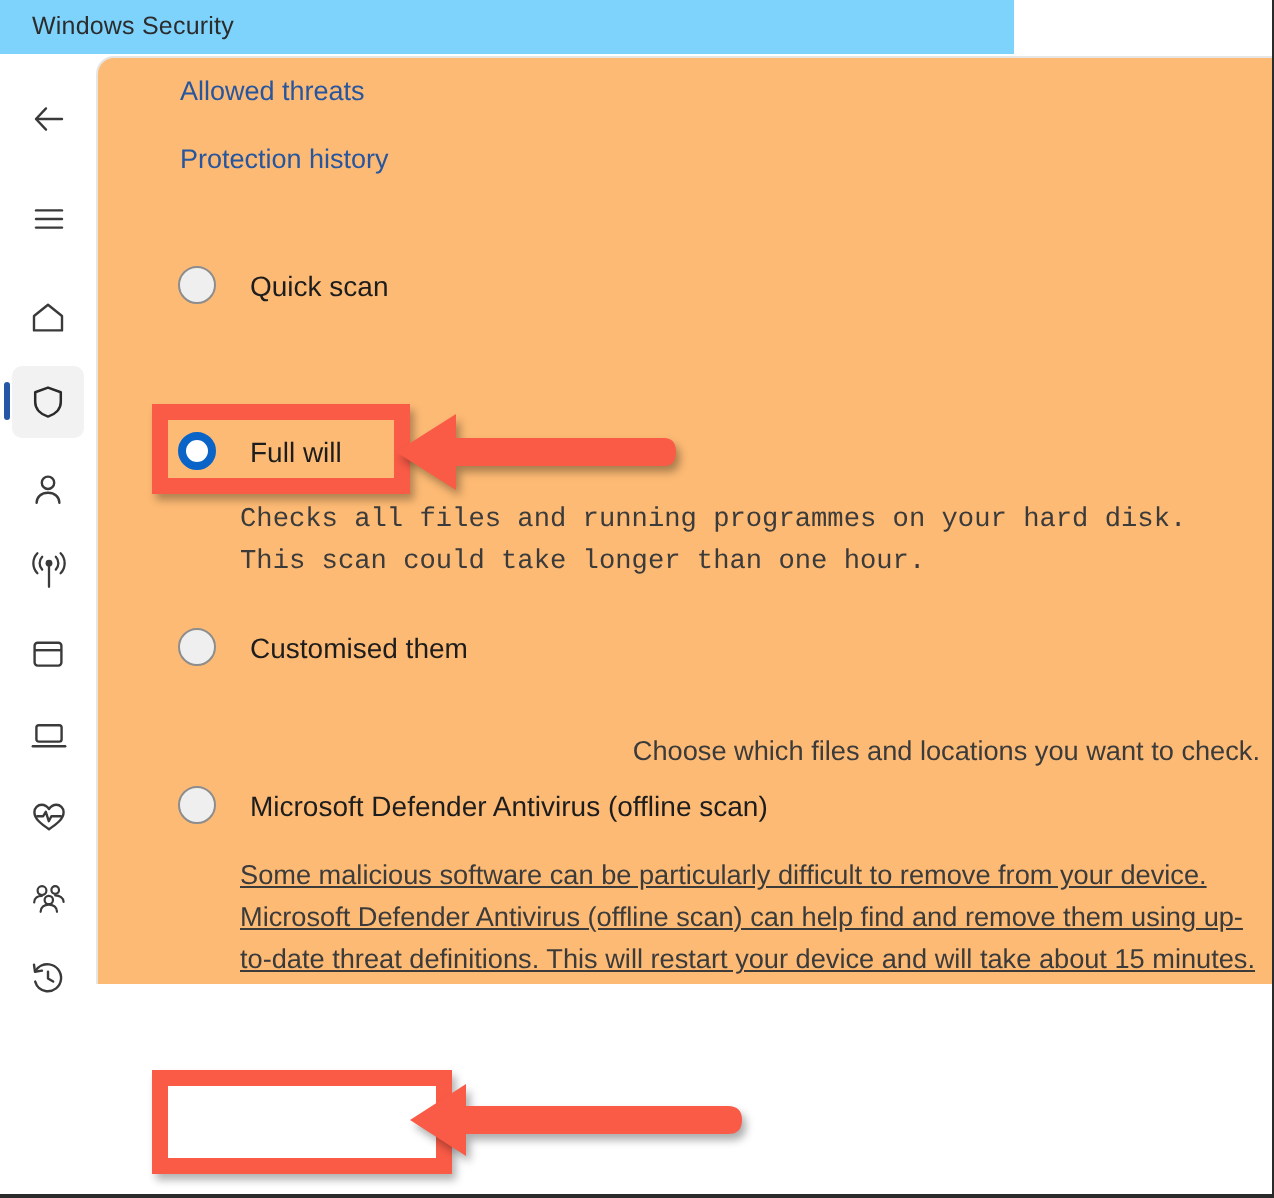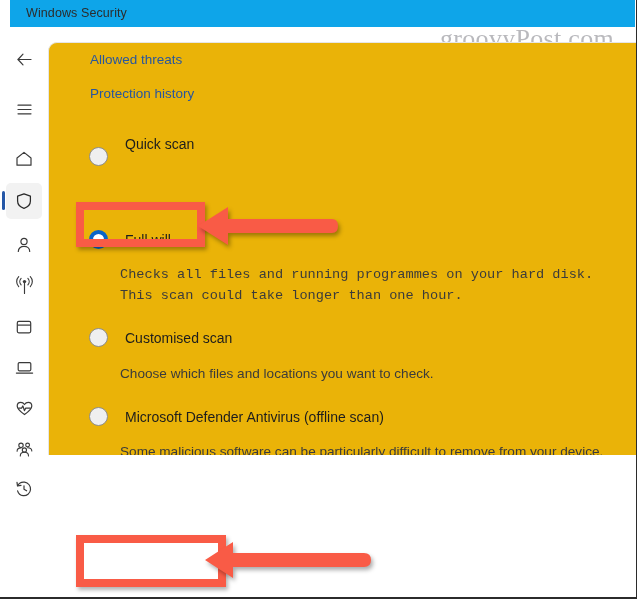--- a/index.html
+++ b/index.html
@@ -18,24 +18,24 @@
     background: #ffffff;
     overflow: hidden;
     border-right: 1px solid #2b2b2b;
     border-bottom: 2px solid #2b2b2b;
     box-sizing: border-box;
   }
 
   
   #titlebar {
     position: absolute;
-    left: 10px; top: 0;
-    width: 625px;
+    left: 0; top: 0;
+    width: 507px;
     height: 27px;
-    background: #0ea5e9;
+    background: #7dd3fc;
   }
   #titlebar .title {
     position: absolute;
     left: 16px; top: 6px;
     font-size: 12.5px;
     color: #2c2c2c;
     letter-spacing: 0.1px;
     white-space: nowrap;
   }
 
@@ -85,28 +85,27 @@
     border-radius: 2px;
     background: #2557a7;
   }
 
   
   #panel {
     position: absolute;
     left: 48px;
     top: 28px;
     width: 589px;
-    height: 413px;
-    background: #eab308;
+    height: 464px;
+    background: #fdba74;
     border-left: 1px solid #e6e6e6;
     border-top: 1px solid #e6e6e6;
     border-top-left-radius: 9px;
     box-sizing: border-box;
     overflow: hidden;
-    margin-top: 14px;
   }
 
   .link {
     position: absolute;
     left: 41px;
     font-size: 13.5px;
     color: #28569e;
     white-space: nowrap;
     cursor: pointer;
   }
@@ -299,29 +298,29 @@
       </span>
     </div>
   </div>
 
   <div id="panel">
 
     <div class="link l1">Allowed threats</div>
     <div class="link l2">Protection history</div>
 
     <div class="radio" style="top:104px;"></div>
-    <div class="opt-label" style="top:93px;">Quick scan</div>
+    <div class="opt-label" style="top:106px;">Quick scan</div>
 
     <div class="radio checked" style="top: 187px; border-color: rgb(10, 100, 200);"></div>
     <div class="opt-label" style="top:189px;">Full will</div>
     <div class="desc" style="top:221px;font-family:Liberation Mono, monospace;">Checks all files and running programmes on your hard disk. This scan could take longer than one hour.</div>
 
     <div class="radio" style="top:285px;"></div>
-    <div class="opt-label" style="top:287px;">Customised scan</div>
-    <div class="desc" style="top:320px;">Choose which files and locations you want to check.</div>
+    <div class="opt-label" style="top:287px;">Customised them</div>
+    <div class="desc" style="top:336px;text-align:right;">Choose which files and locations you want to check.</div>
 
     <div class="radio" style="top:364px;"></div>
     <div class="opt-label" style="top:366px;">Microsoft Defender Antivirus (offline scan)</div>
     <div class="desc" style="top:398px;text-decoration:underline;">Some malicious software can be particularly difficult to remove from your device. Microsoft Defender Antivirus (offline scan) can help find and remove them using up-to-date threat definitions. This will restart your device and will take about 15 minutes.</div>
 
     <button id="scanbtn">Scan now</button>
   </div>
 
   <div id="hl-box-full" class="hl-box" style="border-color: rgb(249, 91, 70); left: 76px; top: 202px; width: 129px; height: 45px;"></div>
 

